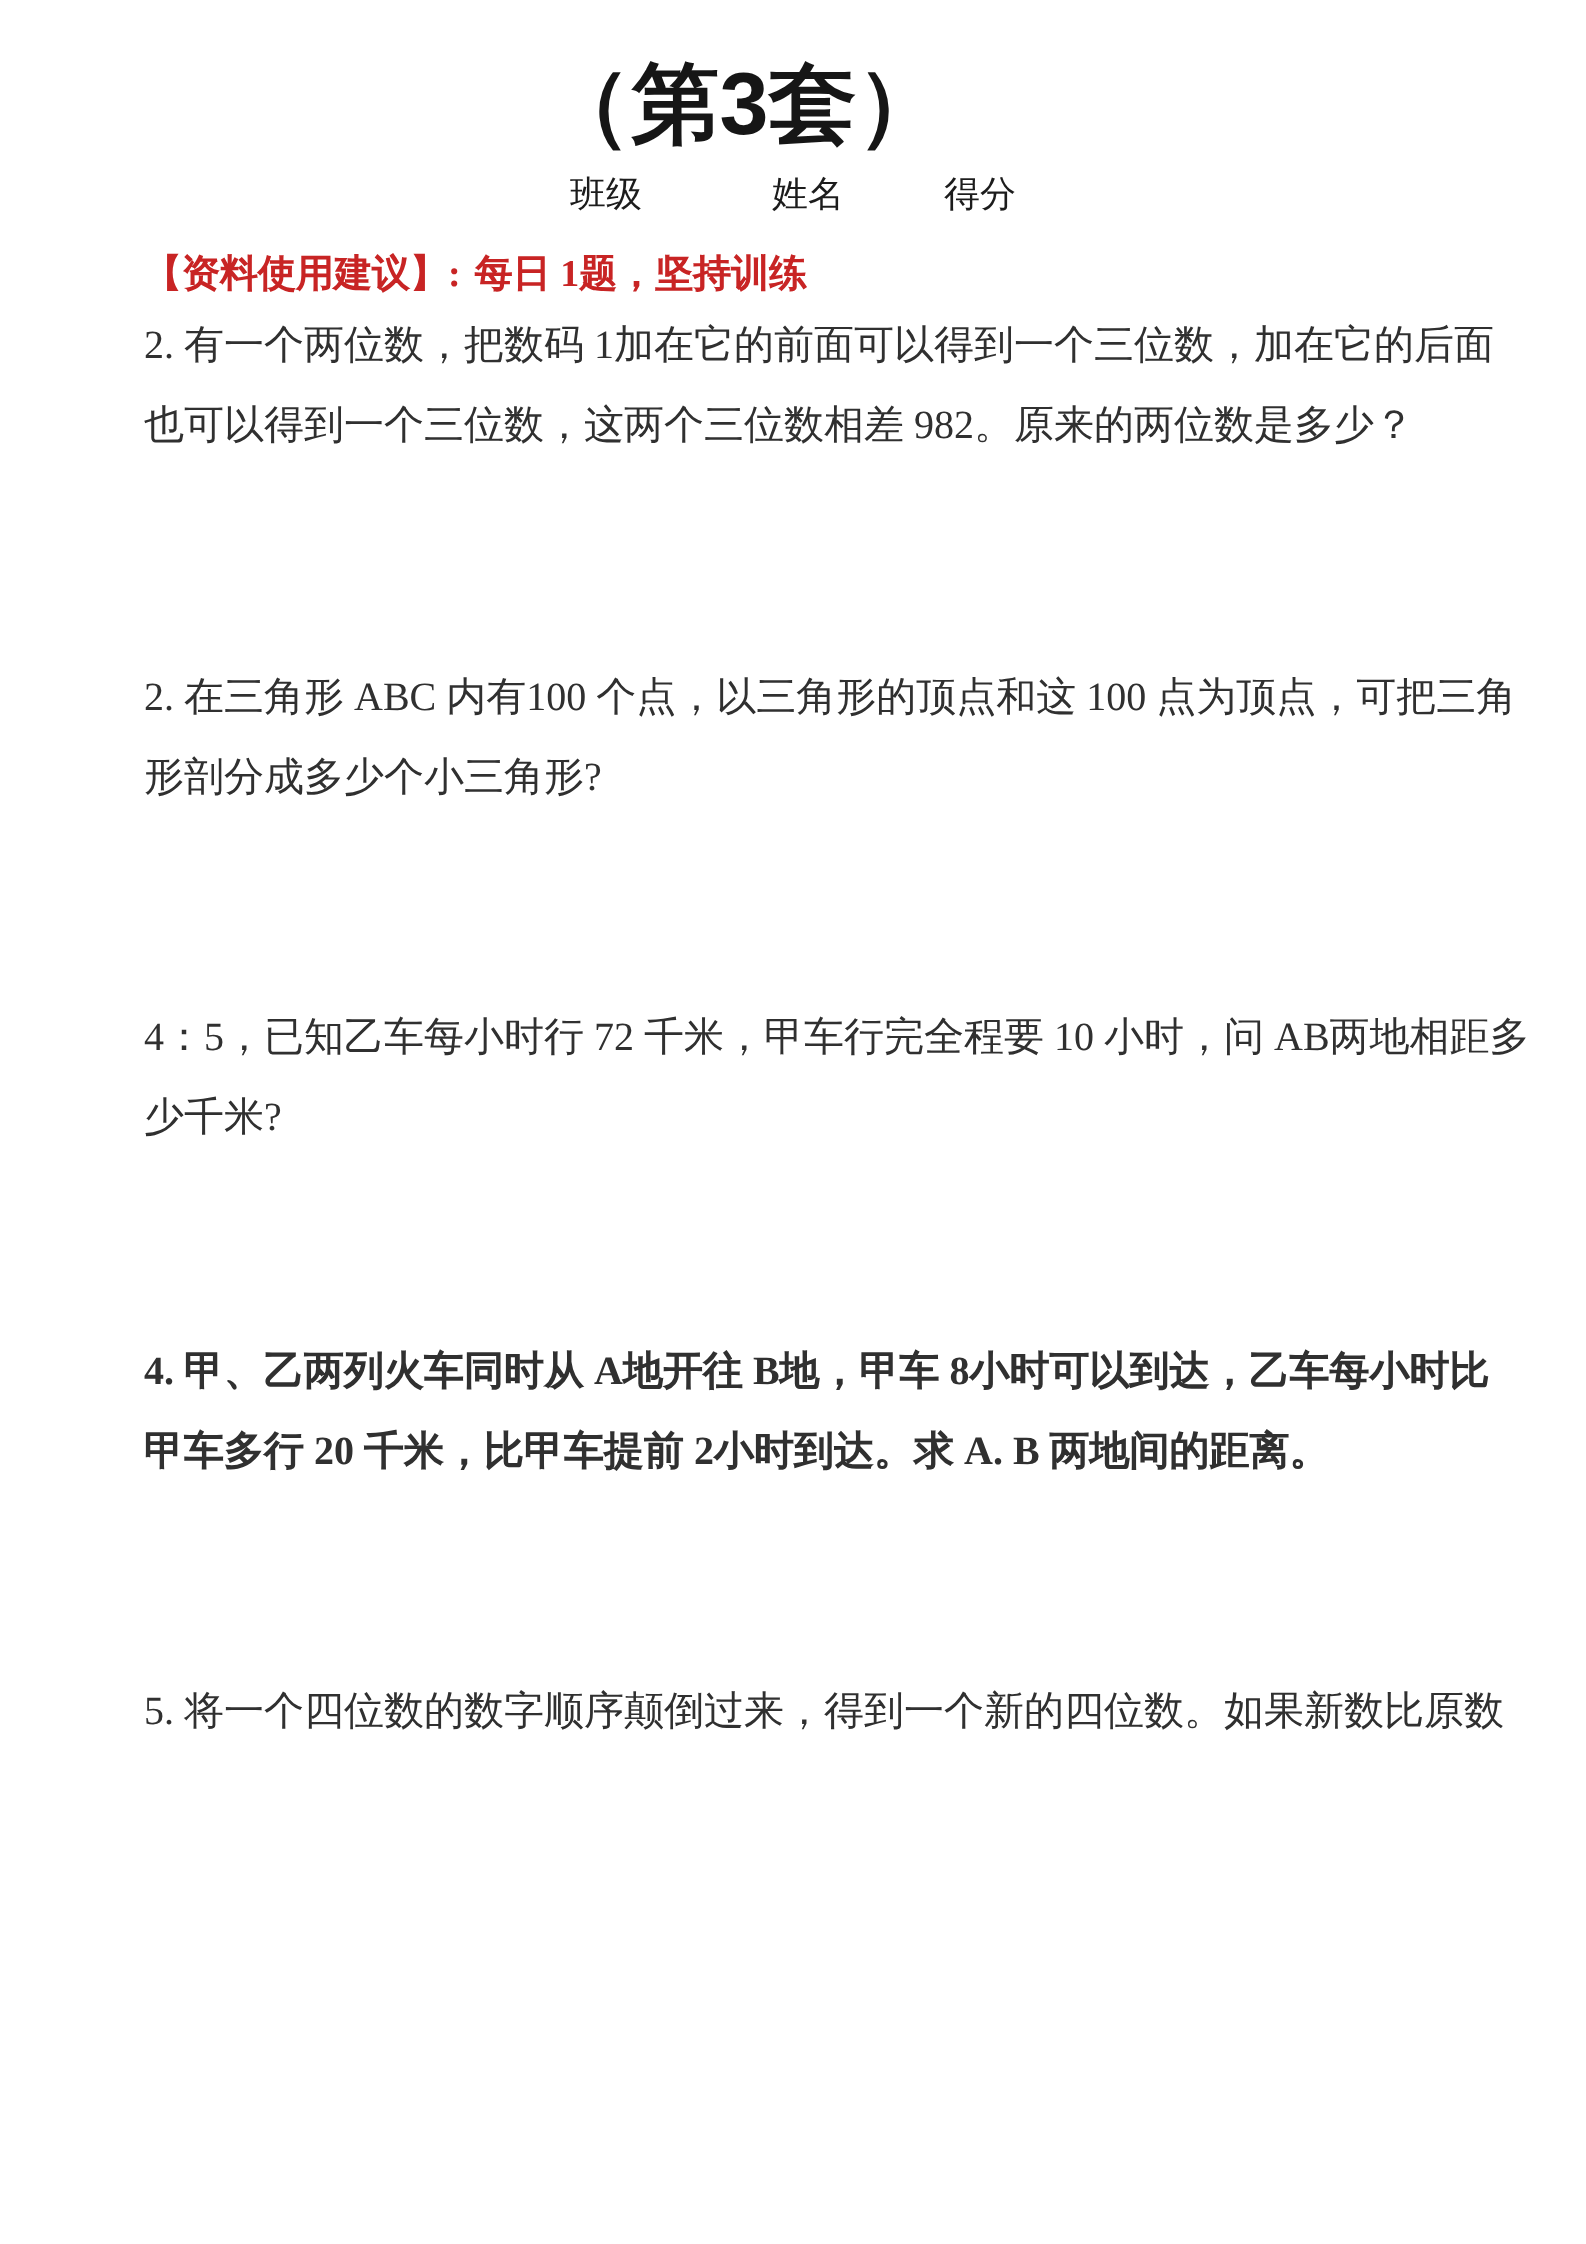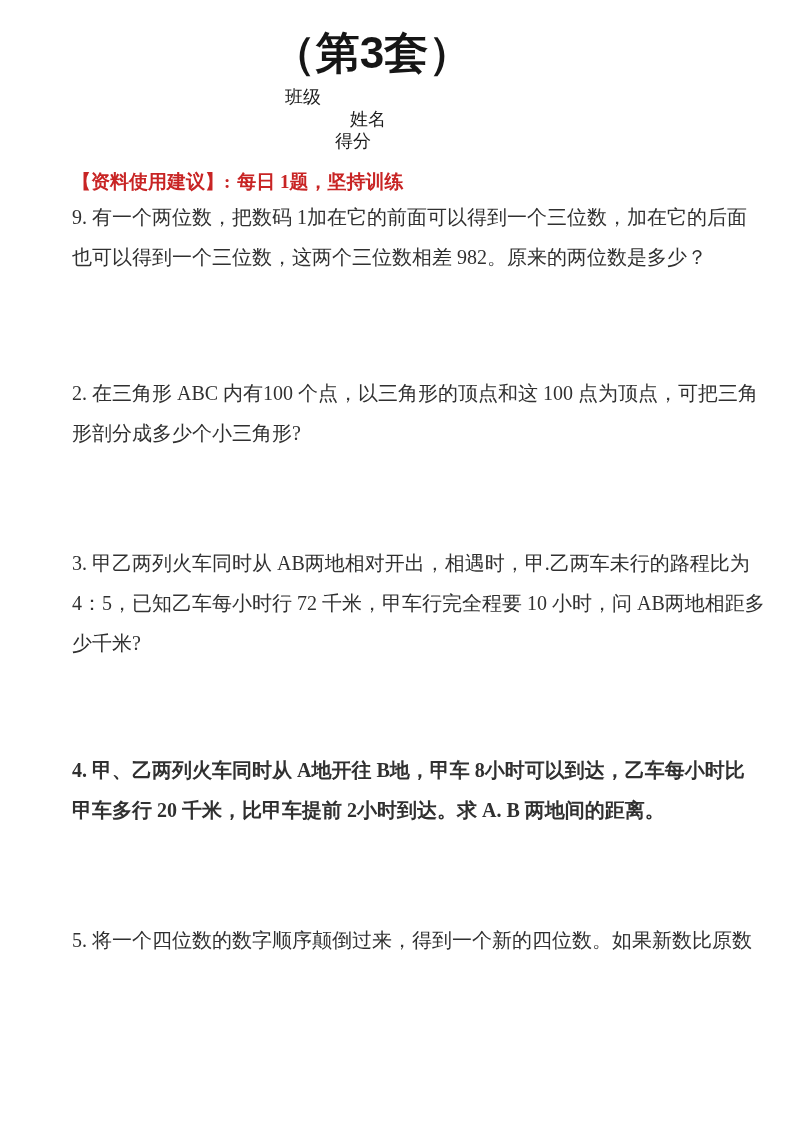--- a/index.html
+++ b/index.html
@@ -23,21 +23,20 @@
     letter-spacing: 0px;
   }
   .title-red { color: var(--title-red, #c01818); }
   .fields {
     display: flex;
     margin: 10px 0 16px 285px;
     font-family: "Liberation Sans", sans-serif;
     font-size: 18px;
     line-height: 22px;
     color: #1c1c1c;
-    flex-direction: column;
   }
   .fields .f2 { margin-left: 65px; }
   .fields .f3 { margin-left: 50px; }
   .content { padding: 0 60px 0 72px; }
   .advisory {
     margin-top: 18px;
     font-size: 19px;
     line-height: 23px;
     font-weight: bold;
     color: var(--advisory-red, #c82424);
@@ -69,31 +68,30 @@
     <span class="f1">班级</span>
     <span class="f2">姓名</span>
     <span class="f3">得分</span>
   </div>
 
   <div class="content">
 
     <div class="advisory"><span class="adv-label">【资料使用建议】:</span><span class="adv-text">每日 1题，坚持训练</span></div>
 
     <div class="question q1">
-      <div class="qline">9. 有一个两位数，把数码 1加在它的前面可以得到一个三位数，加在它的后面</div>
+      <div class="qline">2. 有一个两位数，把数码 1加在它的前面可以得到一个三位数，加在它的后面</div>
       <div class="qline">也可以得到一个三位数，这两个三位数相差 982。原来的两位数是多少？</div>
     </div>
 
     <div class="question q2">
       <div class="qline">2. 在三角形 ABC 内有100 个点，以三角形的顶点和这 100 点为顶点，可把三角</div>
       <div class="qline">形剖分成多少个小三角形?</div>
     </div>
 
     <div class="question q3">
-      <div class="qline">3. 甲乙两列火车同时从 AB两地相对开出，相遇时，甲.乙两车未行的路程比为</div>
       <div class="qline">4：5，已知乙车每小时行 72 千米，甲车行完全程要 10 小时，问 AB两地相距多</div>
       <div class="qline">少千米?</div>
     </div>
 
     <div class="question q4">
       <div class="qline">4. 甲、乙两列火车同时从 A地开往 B地，甲车 8小时可以到达，乙车每小时比</div>
       <div class="qline">甲车多行 20 千米，比甲车提前 2小时到达。求 A. B 两地间的距离。</div>
     </div>
 
     <div class="question q5">

